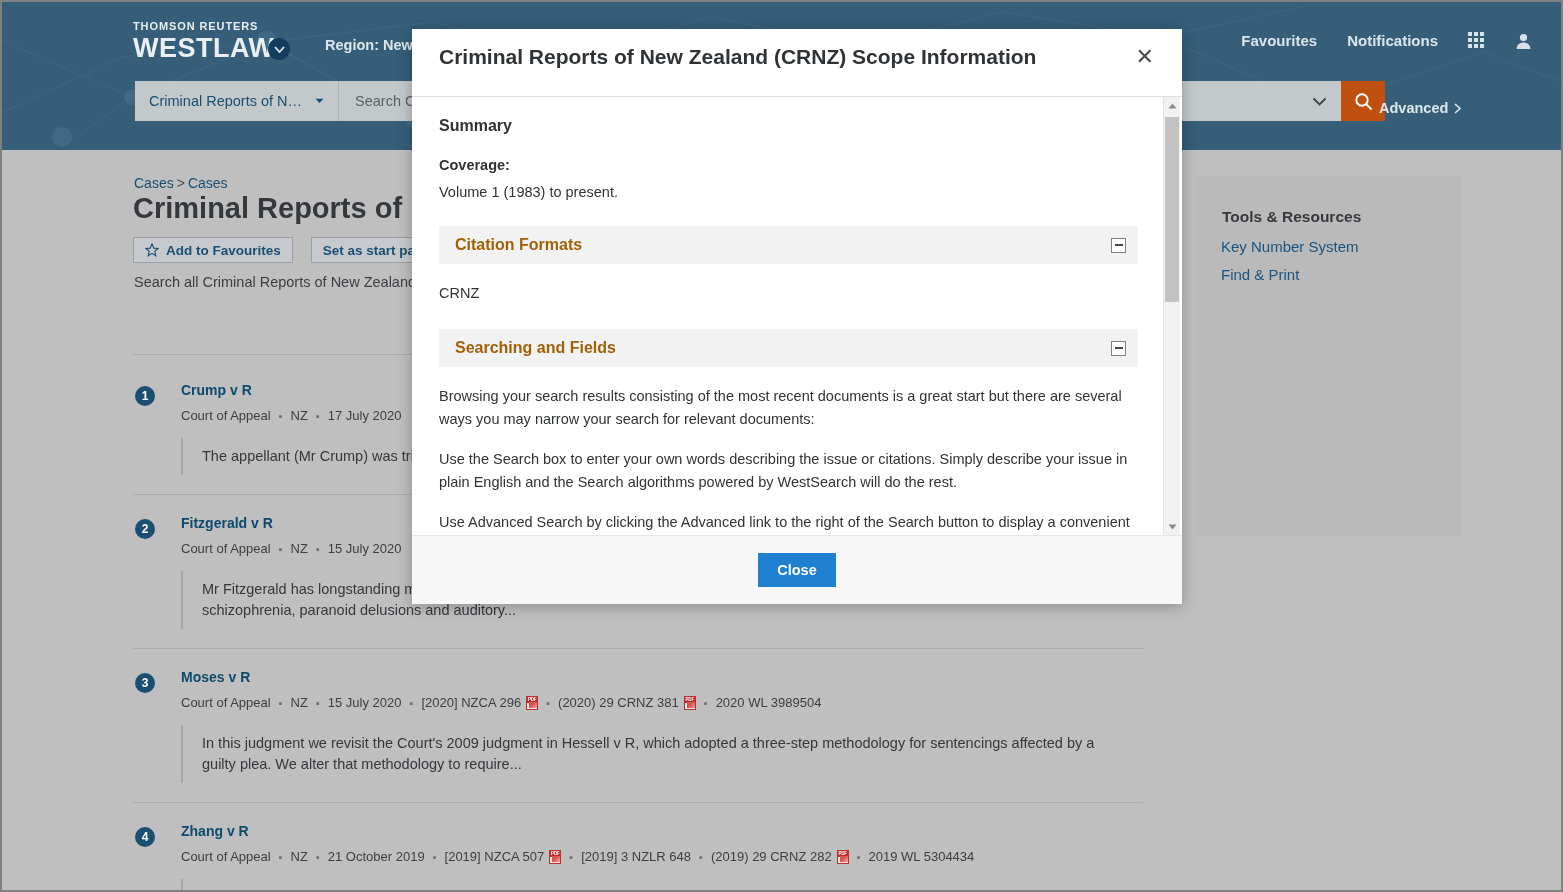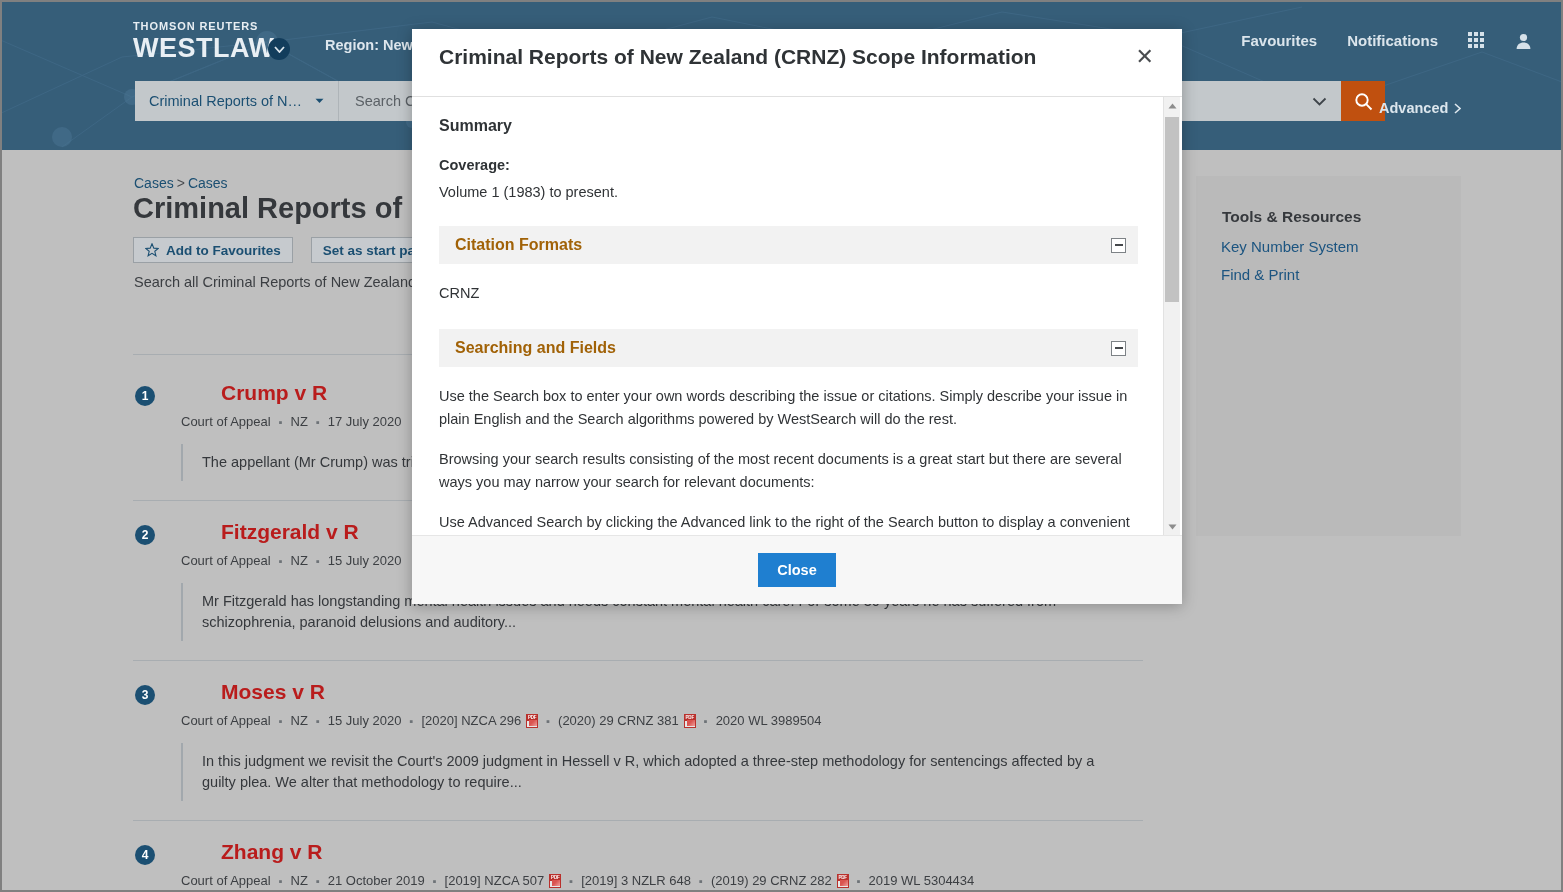--- a/index.html
+++ b/index.html
@@ -127,21 +127,21 @@
   .results { position: absolute; left: 131px; top: 212px; width: 1010px; }
   .result { position: relative; padding: 19px 0 0 0; border-bottom: 1px solid #a8adb1; }
   .result:last-child { border-bottom: none; }
   .rnum {
     position: absolute; left: 2px; top: 24px;
     width: 20px; height: 20px; border-radius: 50%;
     background: #1b4f72; color: #fff; font-size: 12px; font-weight: bold;
     display: flex; align-items: center; justify-content: center;
   }
   .rbody { margin-left: 48px; }
-  .rtitle { font-size: 21px; font-weight: bold; color: #b91c1c; cursor: pointer; display:inline-block;margin-left:40px; }
+  .rtitle { font-size: 14px; font-weight: bold; color: #0c4a6e; cursor: pointer; display:inline-block; }
   .rmeta { margin-top: 9px; font-size: 13px; color: #3c3f43; display: flex; align-items: center; flex-wrap: wrap; }
   .rmeta .dot { margin: 0 8px; color: #6d7277; font-size: 11px; }
   .rmeta .cite { color: #3c3f43; }
   .pdf-ic {
     display: inline-block; width: 12px; height: 14px; margin-left: 5px;
     background: #e8e8e8; border: 1px solid #b9302c; position: relative;
     vertical-align: -2px; cursor: pointer;
   }
   .pdf-ic::before {
     content: "PDF"; position: absolute; left: 0; right: 0; top: 0;
@@ -459,22 +459,22 @@
         <div class="m-p">CRNZ</div>
       </div>
 
       <div class="acc-head">
         <span class="t">Searching and Fields</span>
         <span class="acc-toggle">
             <i></i>
           </span>
       </div>
       <div class="acc-body">
+        <div class="m-p">Browsing your search results consisting of the most recent documents is a great start but there are several ways you may narrow your search for relevant documents:</div>
         <div class="m-p">Use the Search box to enter your own words describing the issue or citations. Simply describe your issue in plain English and the Search algorithms powered by WestSearch will do the rest.</div>
-        <div class="m-p">Browsing your search results consisting of the most recent documents is a great start but there are several ways you may narrow your search for relevant documents:</div>
         <div class="m-p">Use Advanced Search by clicking the Advanced link to the right of the Search button to display a convenient template for your completion.</div>
 
       </div>
 
       <div class="mscroll">
         <div class="arr">
           <svg width="9" height="6" viewBox="0 0 9 6">
               <path d="M4.5 0.5 L8.5 5.5 L0.5 5.5 Z" fill="#8c8c8c"></path>
             </svg>
         </div>

